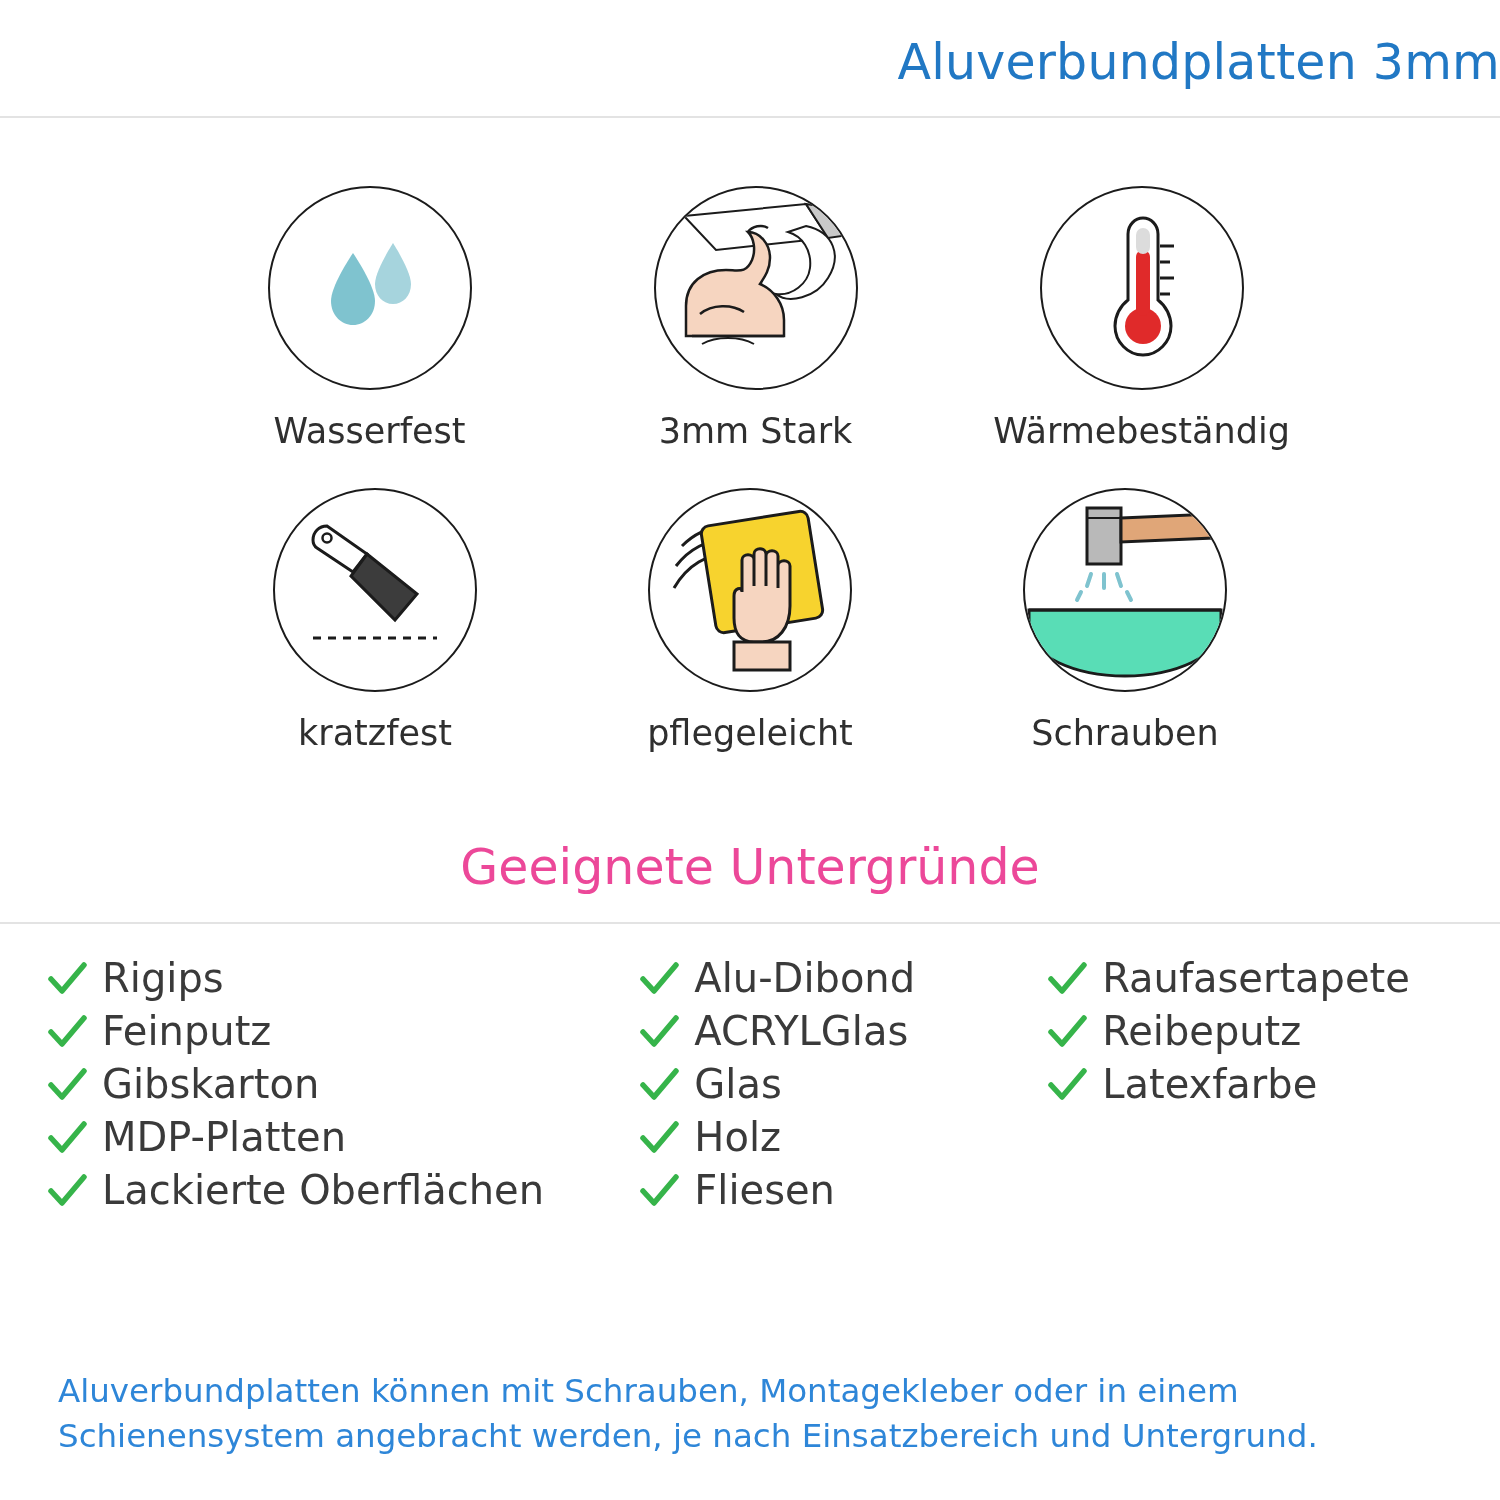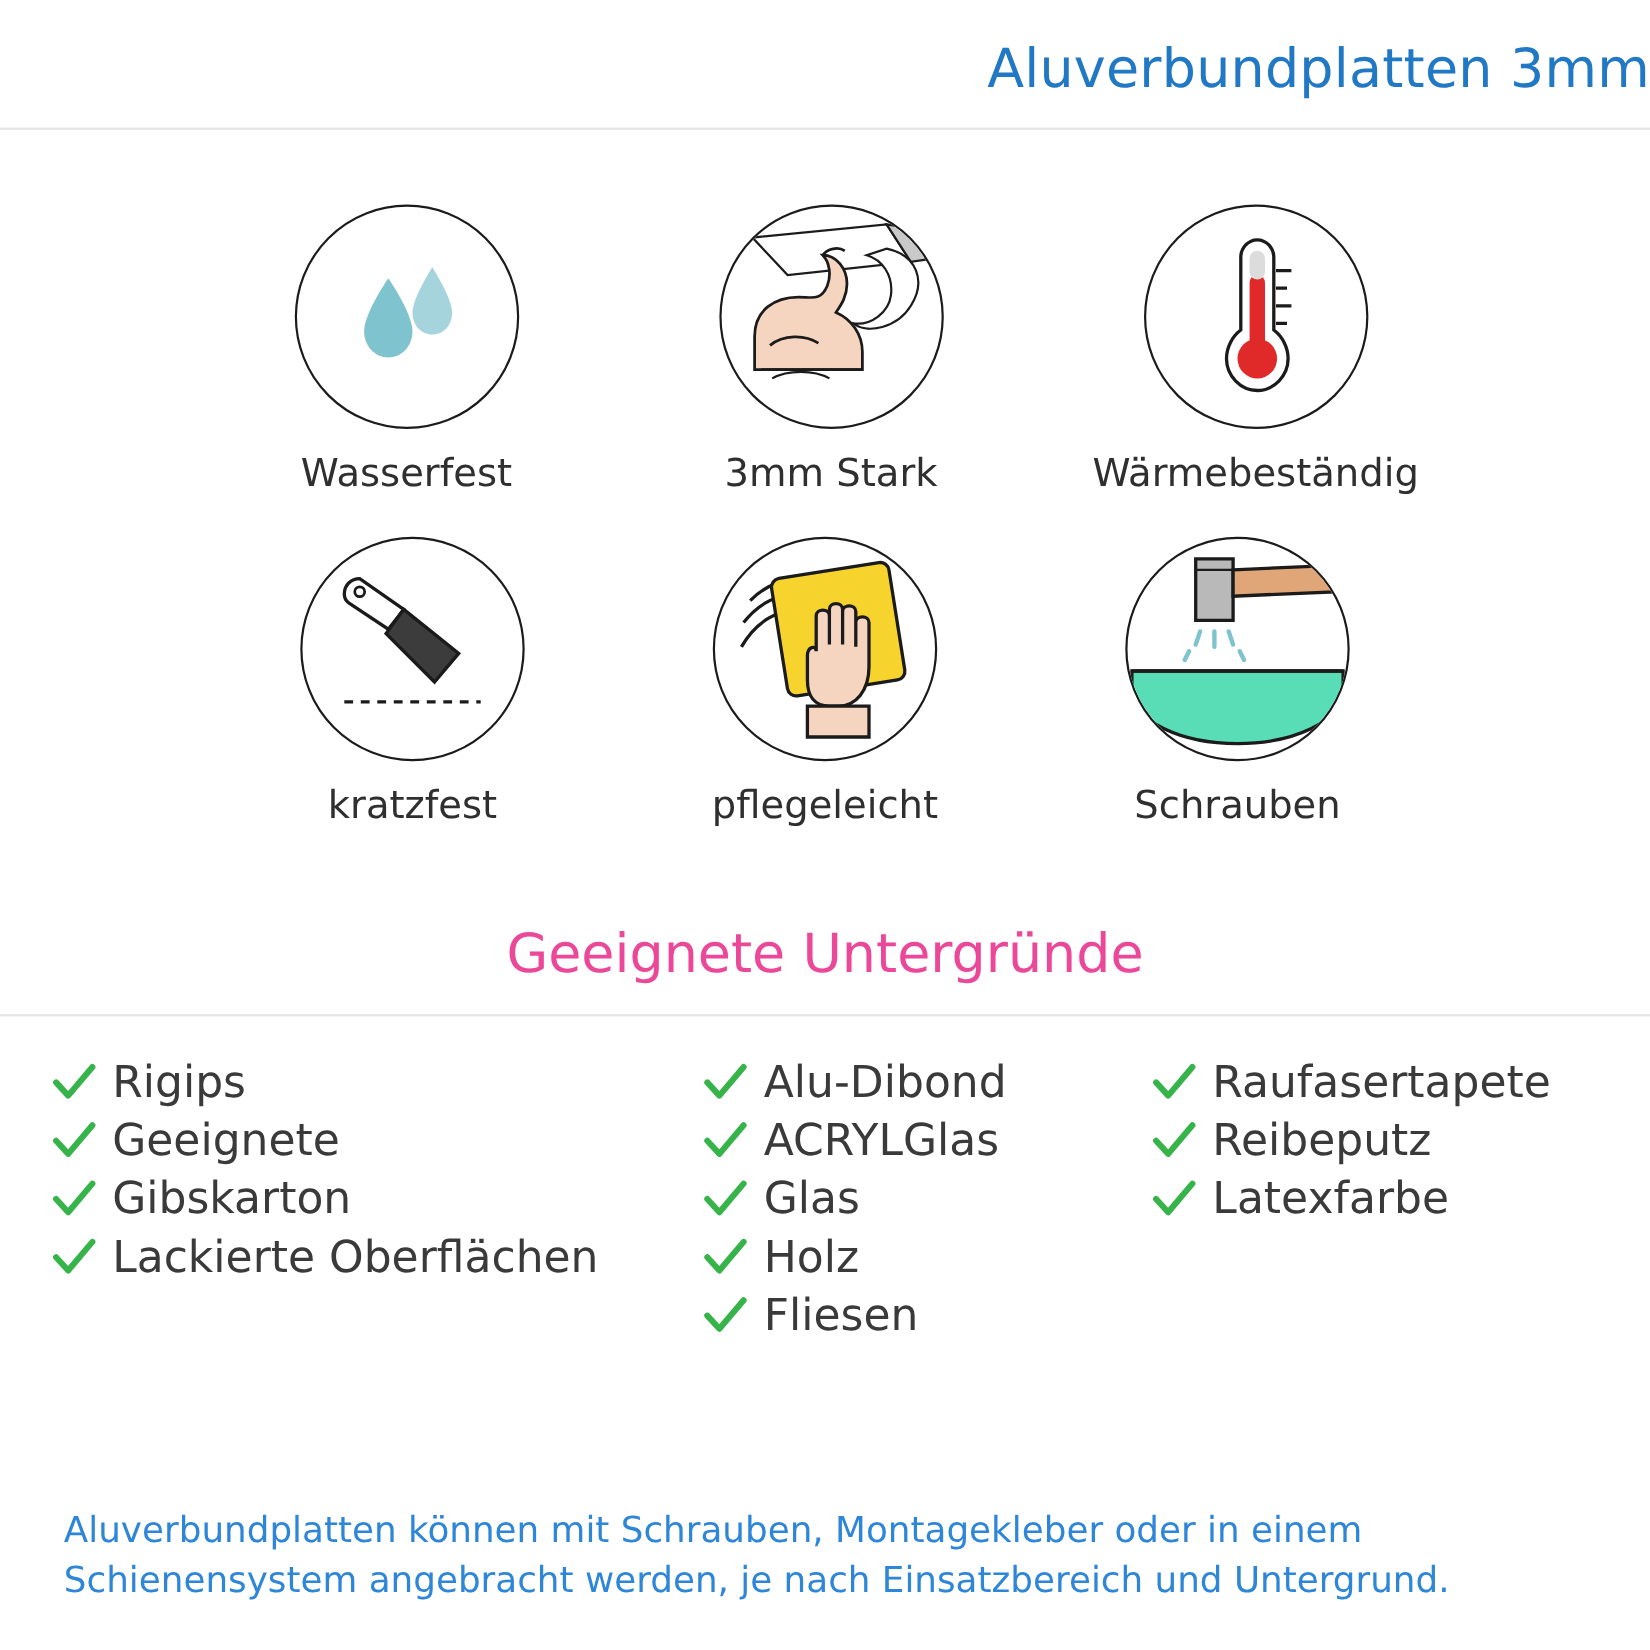--- a/index.html
+++ b/index.html
@@ -102,21 +102,20 @@
     padding: 34px 46px 0 46px;
     box-sizing: border-box;
   }
   .check-col { display: flex; flex-direction: column; }
   .col-1 { width: 610px; }
   .col-2 { width: 420px; }
   .col-3 { width: 420px; }
 
   .check-item {
     display: flex;
-    align-items: center;
     height: 53px;
   }
   .check-mark {
     width: 42px;
     height: 42px;
     flex: 0 0 42px;
     margin-right: 14px;
     display: inline-block;
   }
   .check-text {
@@ -281,36 +280,44 @@
             </svg>
         </span>
         <span class="check-text">Rigips</span>
       </div>
       <div class="check-item">
         <span class="check-mark">
           <svg width="42" height="42" viewBox="0 0 42 42">
               <path d="M5 21 L16 33 L38 7" fill="none" stroke="#36b44a" stroke-width="5.5" stroke-linecap="round" stroke-linejoin="round"></path>
             </svg>
         </span>
-        <span class="check-text">Geeignete</span>
+        <span class="check-text">Feinputz</span>
       </div>
       <div class="check-item">
         <span class="check-mark">
           <svg width="42" height="42" viewBox="0 0 42 42">
               <path d="M5 21 L16 33 L38 7" fill="none" stroke="#36b44a" stroke-width="5.5" stroke-linecap="round" stroke-linejoin="round"></path>
             </svg>
         </span>
         <span class="check-text">Gibskarton</span>
       </div>
       <div class="check-item">
         <span class="check-mark">
           <svg width="42" height="42" viewBox="0 0 42 42">
               <path d="M5 21 L16 33 L38 7" fill="none" stroke="#36b44a" stroke-width="5.5" stroke-linecap="round" stroke-linejoin="round"></path>
             </svg>
         </span>
+        <span class="check-text">MDP-Platten</span>
+      </div>
+      <div class="check-item">
+        <span class="check-mark">
+          <svg width="42" height="42" viewBox="0 0 42 42">
+              <path d="M5 21 L16 33 L38 7" fill="none" stroke="#36b44a" stroke-width="5.5" stroke-linecap="round" stroke-linejoin="round"></path>
+            </svg>
+        </span>
         <span class="check-text">Lackierte Oberflächen</span>
       </div>
     </div>
 
     <div class="check-col col-2">
       <div class="check-item">
         <span class="check-mark">
           <svg width="42" height="42" viewBox="0 0 42 42">
               <path d="M5 21 L16 33 L38 7" fill="none" stroke="#36b44a" stroke-width="5.5" stroke-linecap="round" stroke-linejoin="round"></path>
             </svg>

